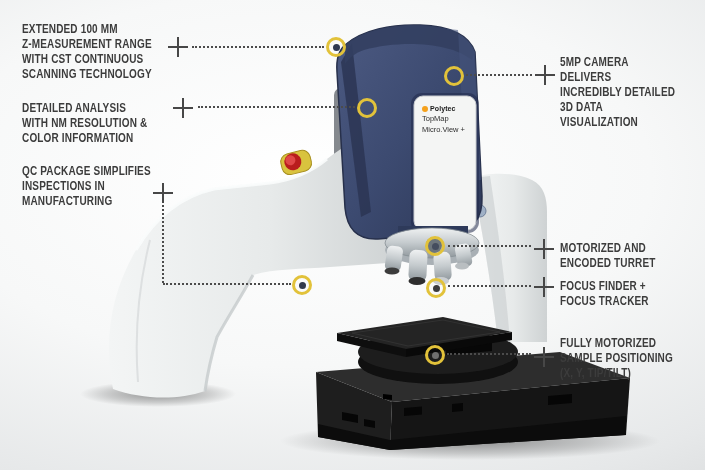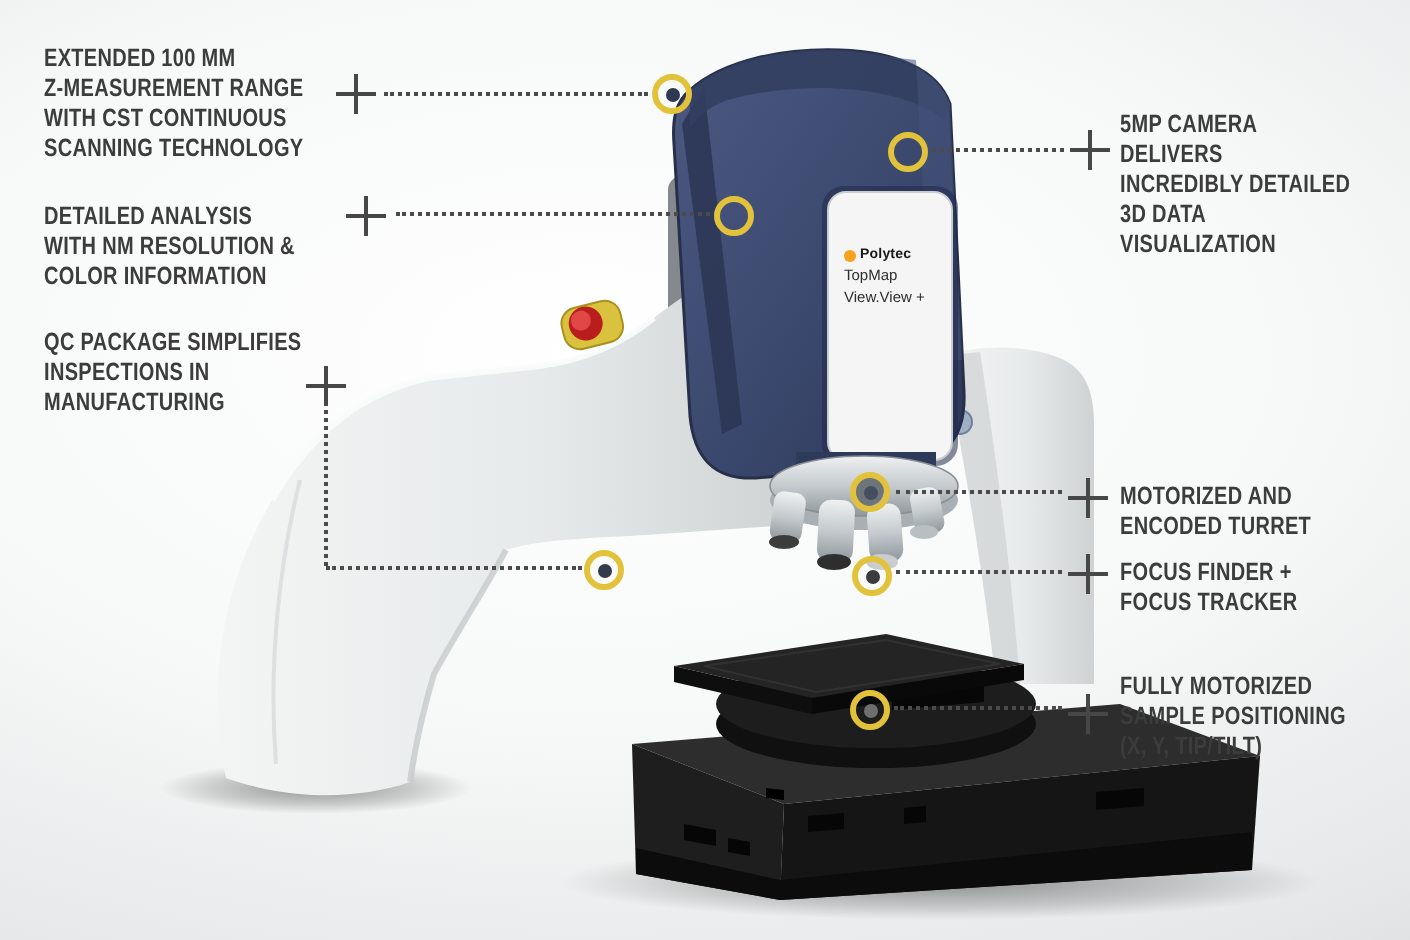--- a/index.html
+++ b/index.html
@@ -41,21 +41,21 @@
   .marker{position:absolute;width:14px;height:14px;border:3px solid #e2c23a;border-radius:50%;}
   .marker.dotted::after{content:"";position:absolute;inset:0;margin:auto;width:7px;height:7px;border-radius:50%;background:currentColor;}
   #m1{left:326px;top:37px;color:#2e3850;}
   #m2{left:357px;top:98px;}
   #m3{left:444px;top:66px;}
   #m4{left:425px;top:236px;color:#454d5e;}
   #m5{left:426px;top:278px;color:#3c3c3c;}
   #m6{left:292px;top:275px;color:#323a4c;}
   #m7{left:425px;top:345px;color:#6f6f6f;}
   
-  #device-label{position:absolute;left:414px;top:107px;width:62px;height:134px;padding-top:17px;box-sizing:border-box;}
+  #device-label{position:absolute;left:414px;top:88px;width:62px;height:134px;padding-top:17px;box-sizing:border-box;}
   .lbl-brand-row{display:flex;align-items:center;gap:2px;margin-left:8px;}
   .lbl-dot{width:6px;height:6px;border-radius:50%;background:#f5a11c;flex:0 0 auto;}
   .lbl-brand{font-weight:bold;font-size:7px;color:#191919;letter-spacing:.1px;}
   .lbl-line{font-size:7.5px;color:#2d2d2d;margin:3px 0 0 8px;line-height:8px;}
 </style>
 </head>
 <body>
 
 <div id="frame">
 
@@ -151,21 +151,21 @@
       <path d="M352,333 L443,320 L500,332 L408,346 Z" fill="none" stroke="#3a3a3a" stroke-width="1" opacity=".6"></path>
     </g>
   </svg>
 
   <div id="device-label">
     <div class="lbl-brand-row">
       <span class="lbl-dot"></span>
       <span class="lbl-brand">Polytec</span>
     </div>
     <div class="lbl-line">TopMap</div>
-    <div class="lbl-line">View.View +</div>
+    <div class="lbl-line">Micro.View +</div>
   </div>
 
   <div class="callout" id="co-z">EXTENDED 100 MM
 Z-MEASUREMENT RANGE
 WITH CST CONTINUOUS
 SCANNING TECHNOLOGY</div>
   <div class="callout" id="co-analysis">DETAILED ANALYSIS
 WITH NM RESOLUTION &amp;
 COLOR INFORMATION</div>
   <div class="callout" id="co-qc">QC PACKAGE SIMPLIFIES

